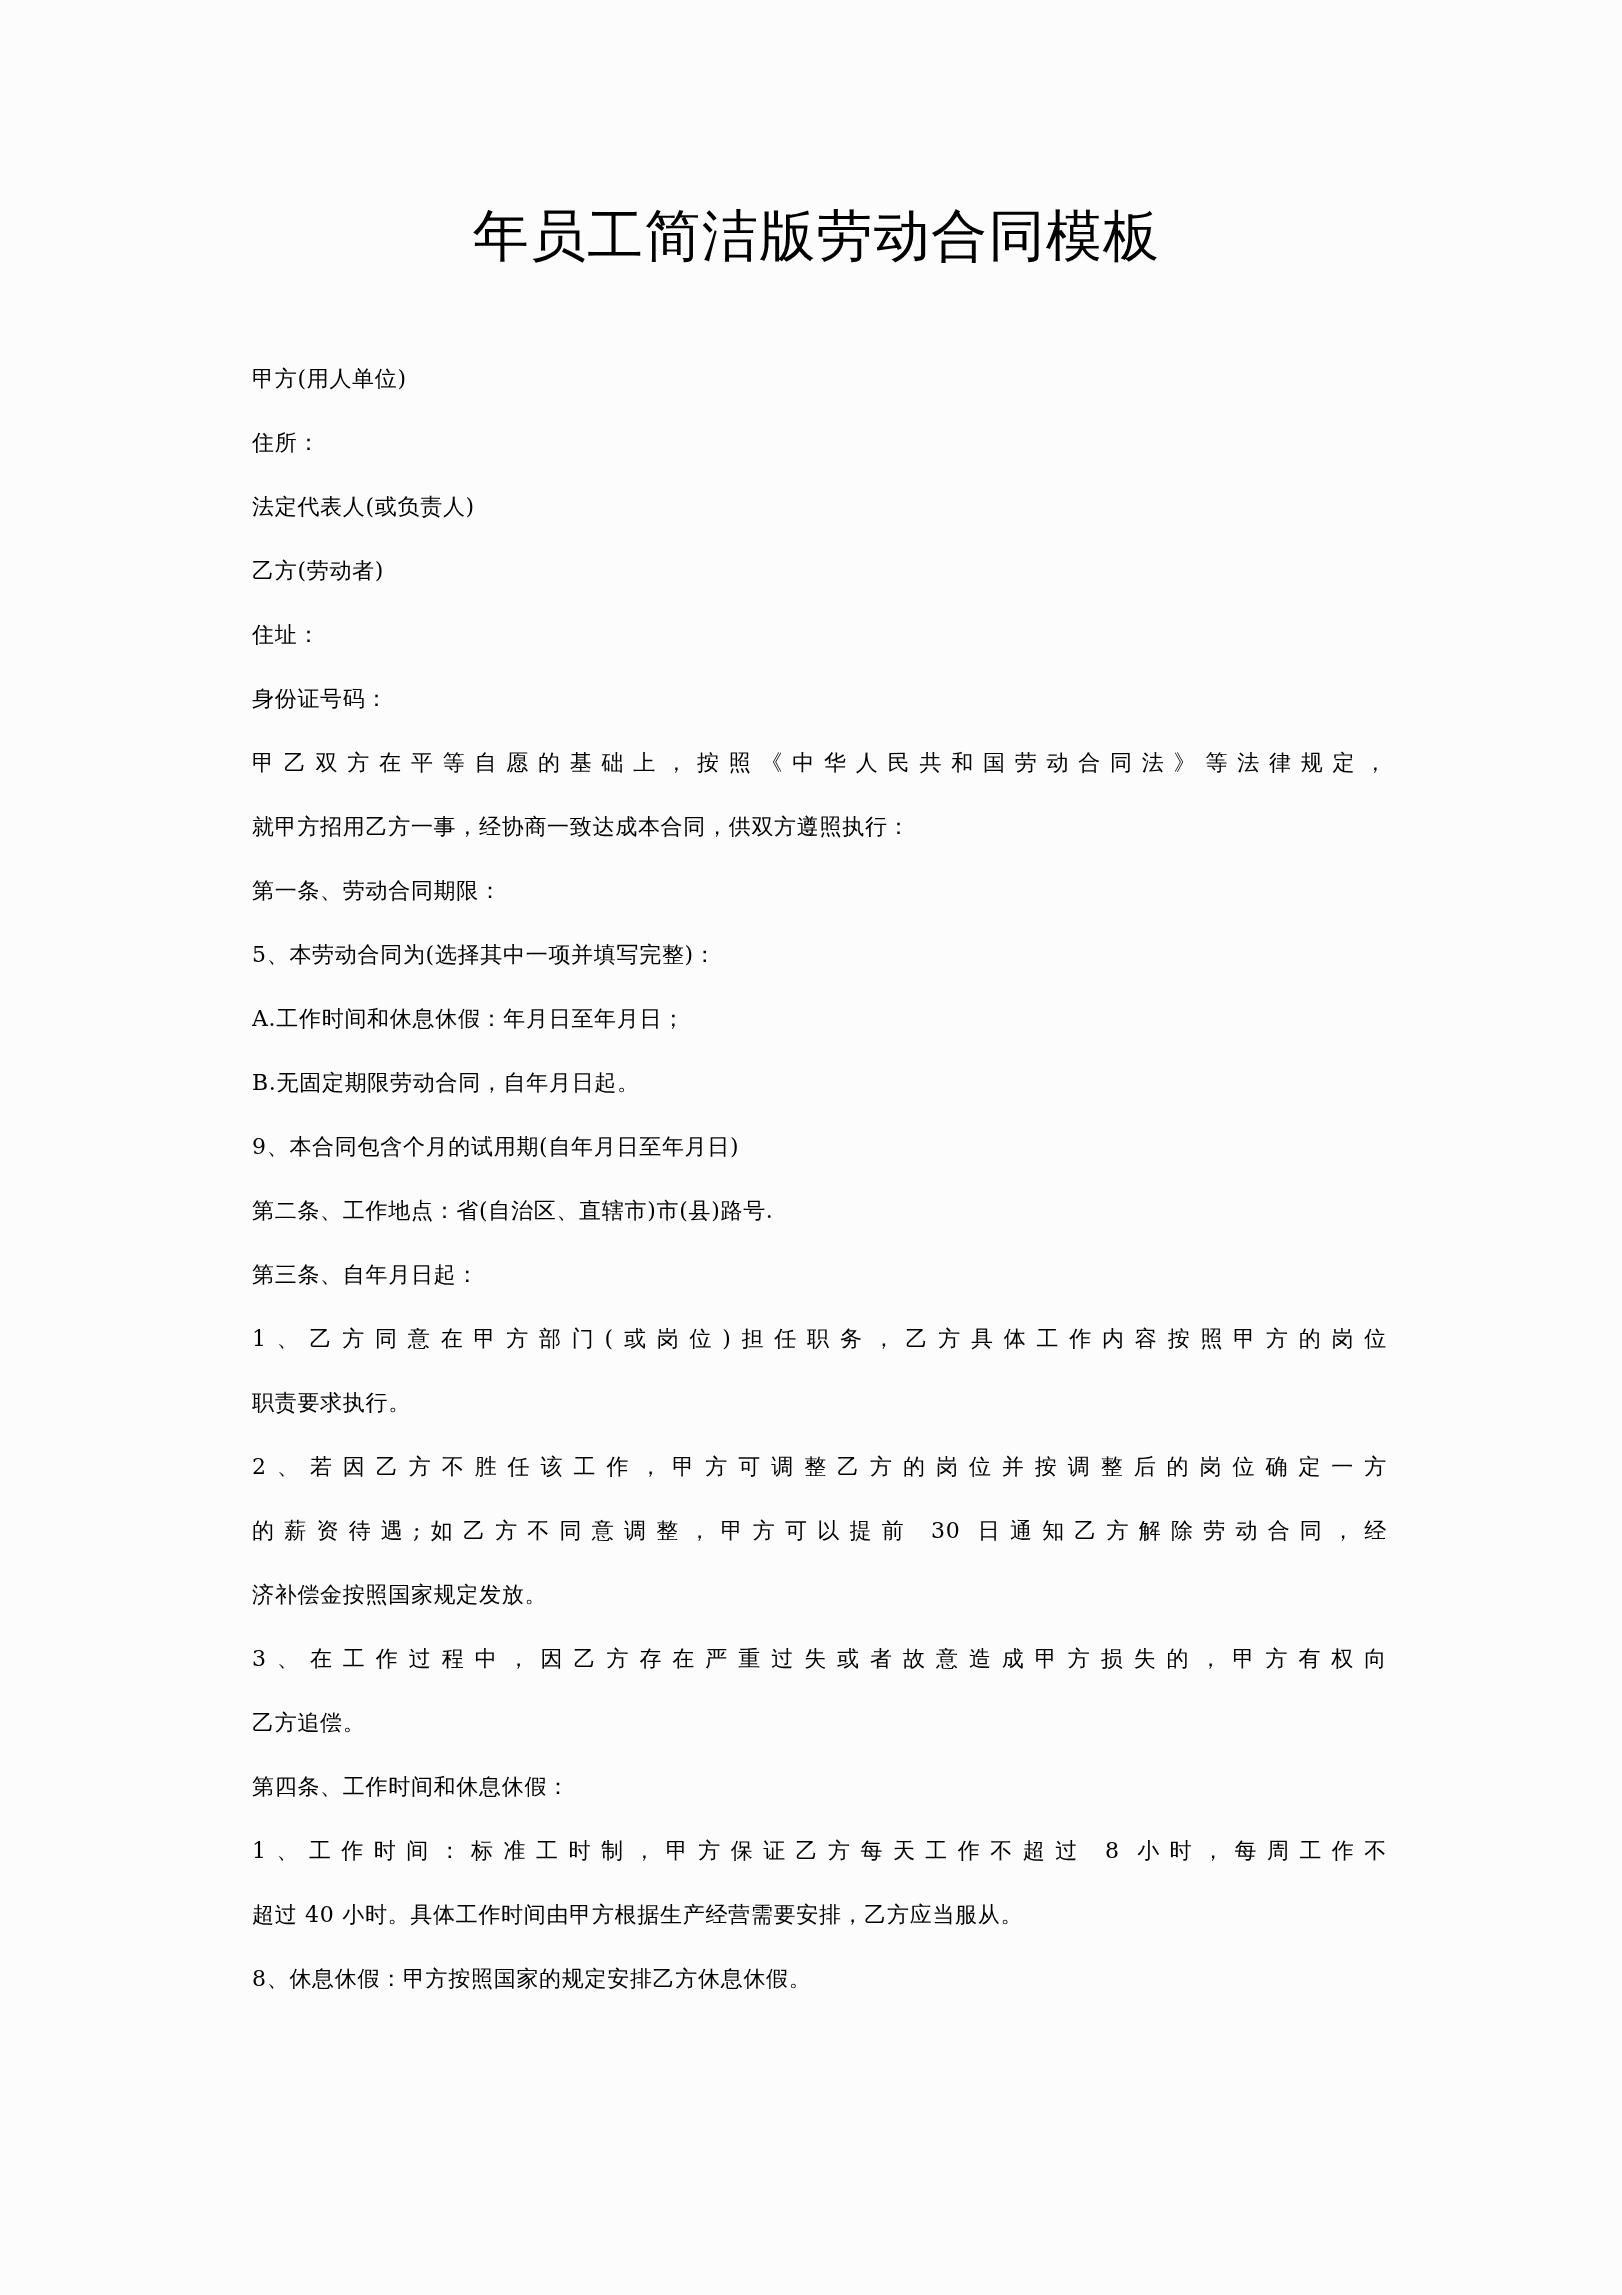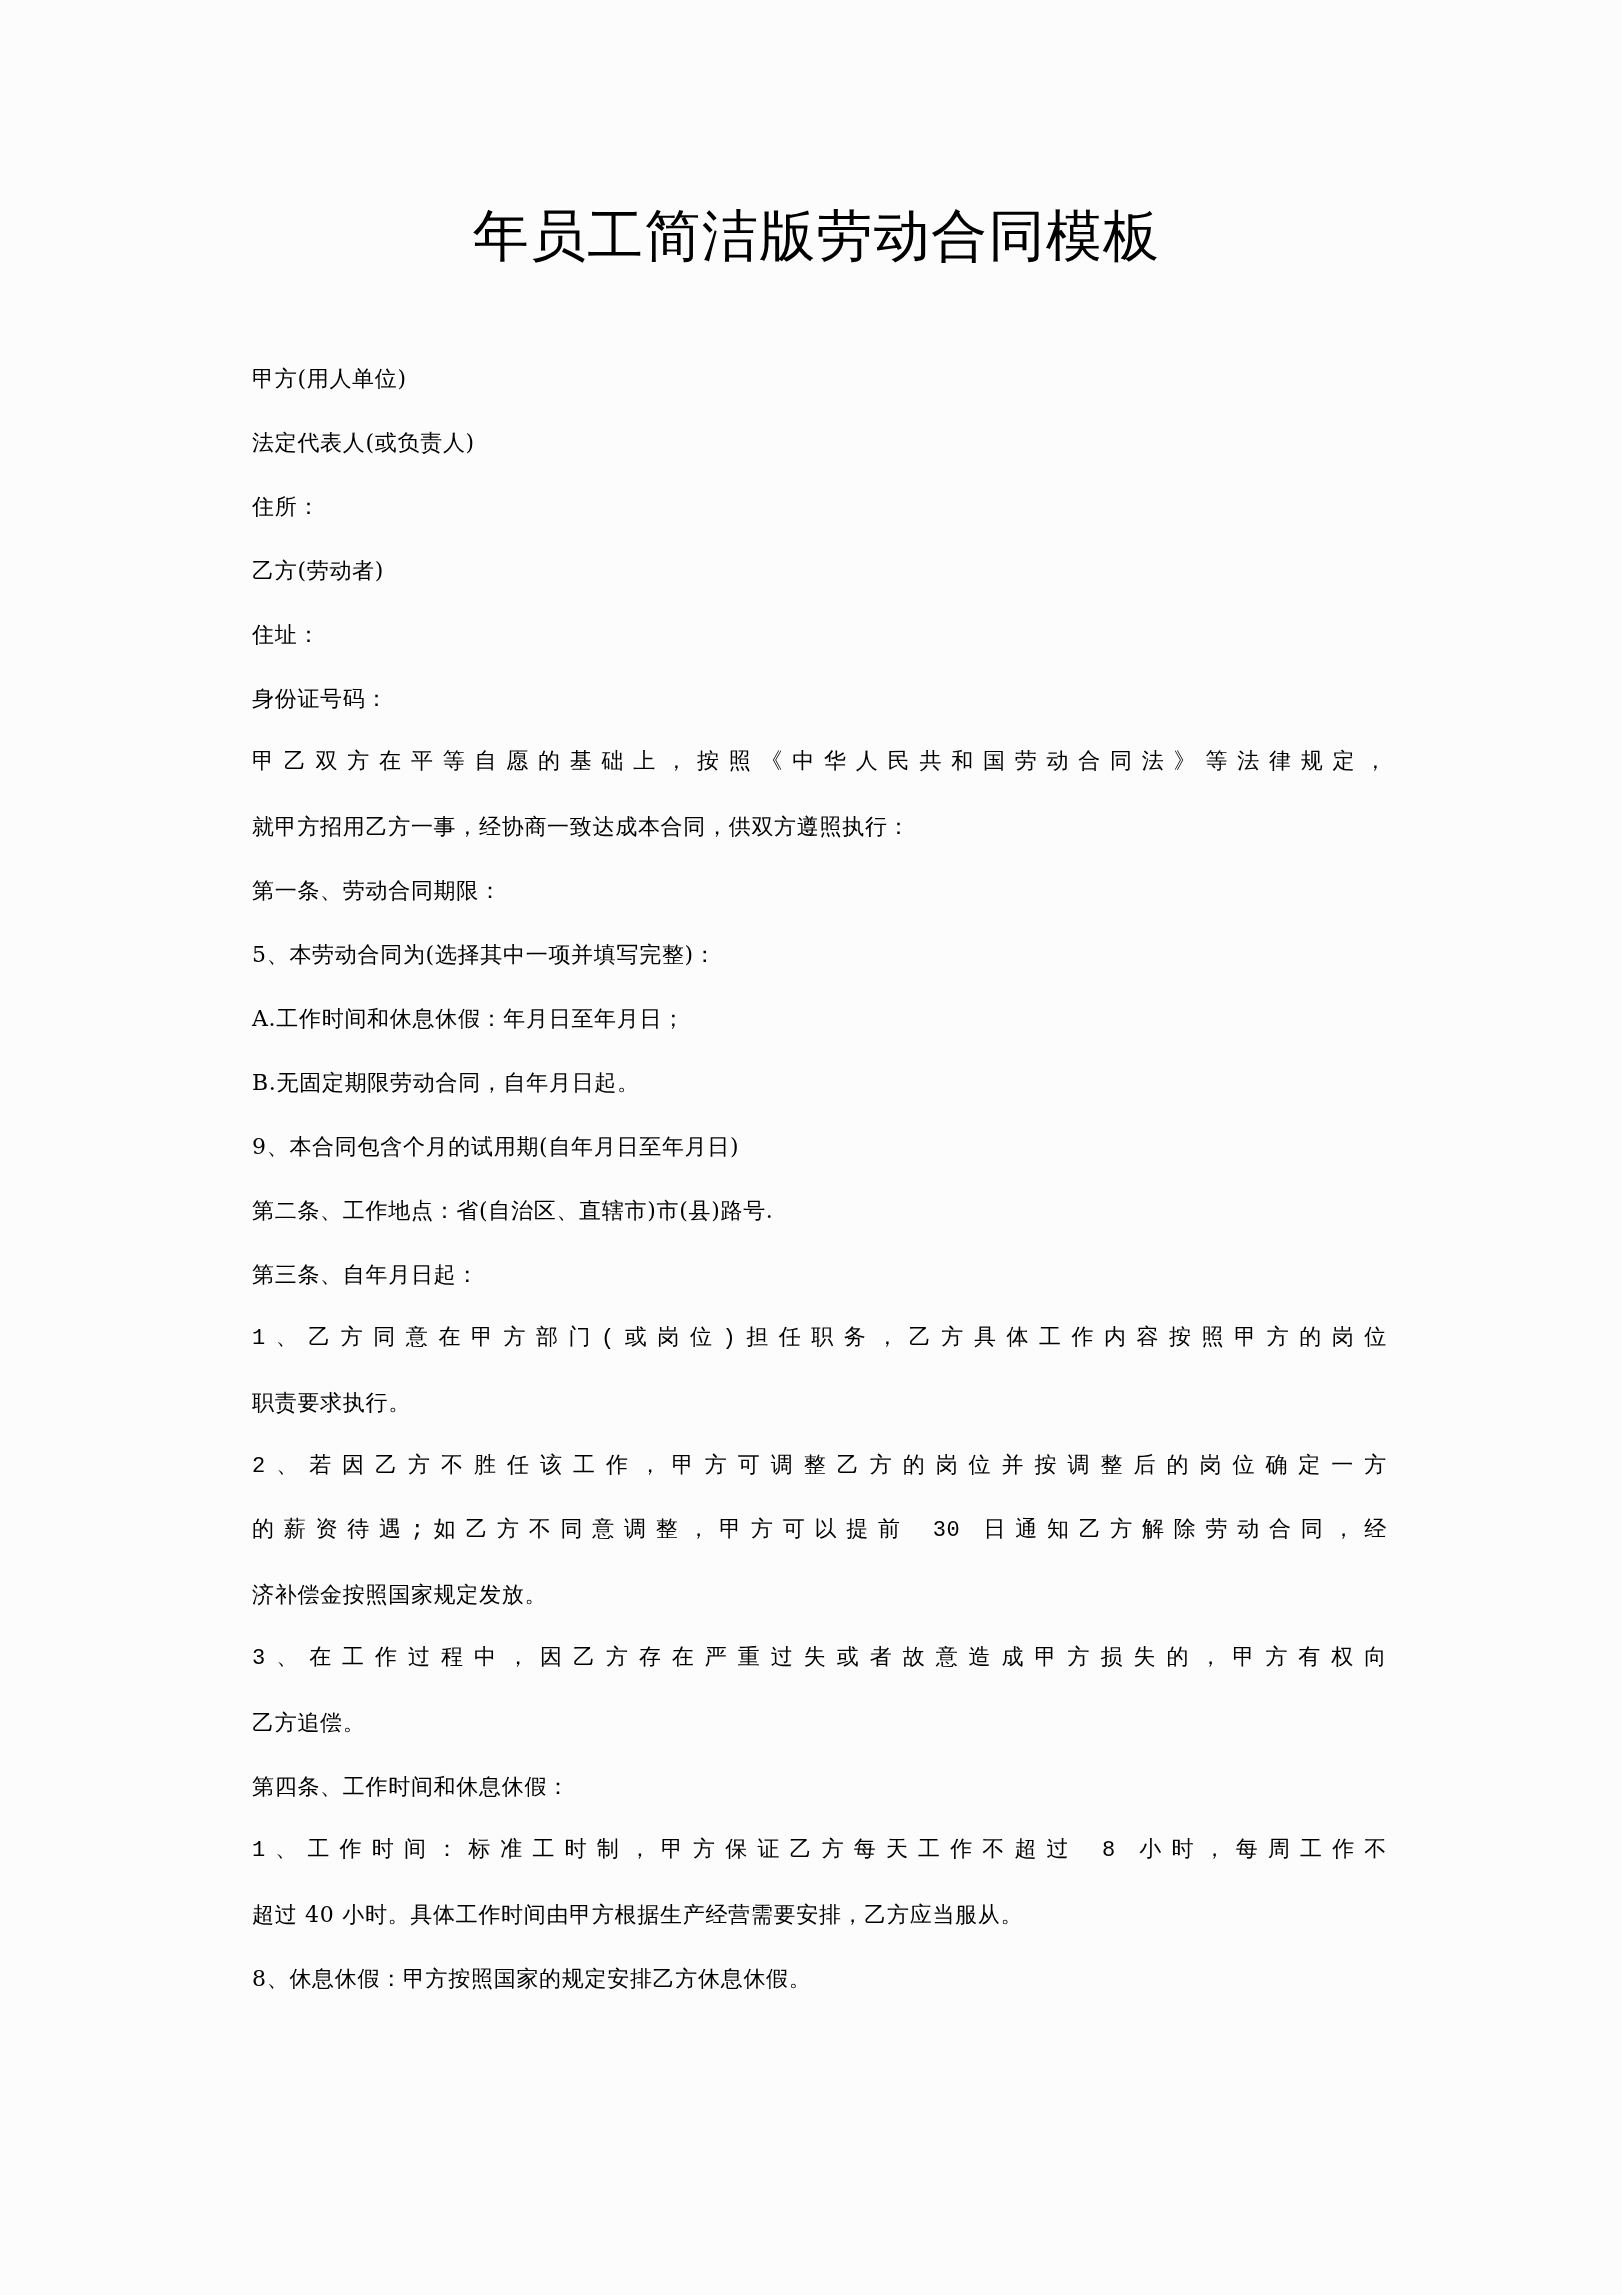--- a/index.html
+++ b/index.html
@@ -44,33 +44,32 @@
   .line {
     height: 64px;
     line-height: 64px;
     font-size: 22px;
     white-space: nowrap;
     letter-spacing: 0.7px;
   }
   .line.justify {
     text-align: justify;
     text-align-last: justify;
-    font-family: Liberation Mono, monospace;
   }
 </style>
 </head>
 <body>
 
 <div class="page">
   <h1 class="title">年员工简洁版劳动合同模板</h1>
 
   <div class="body">
     <div class="line">甲方(用人单位)</div>
+    <div class="line">住所：</div>
     <div class="line">法定代表人(或负责人)</div>
-    <div class="line">住所：</div>
     <div class="line">乙方(劳动者)</div>
     <div class="line">住址：</div>
     <div class="line">身份证号码：</div>
     <div class="line justify">甲乙双方在平等自愿的基础上，按照《中华人民共和国劳动合同法》等法律规定，</div>
     <div class="line">就甲方招用乙方一事，经协商一致达成本合同，供双方遵照执行：</div>
     <div class="line">第一条、劳动合同期限：</div>
     <div class="line">5、本劳动合同为(选择其中一项并填写完整)：</div>
     <div class="line">A.工作时间和休息休假：年月日至年月日；</div>
     <div class="line">B.无固定期限劳动合同，自年月日起。</div>
     <div class="line">9、本合同包含个月的试用期(自年月日至年月日)</div>

